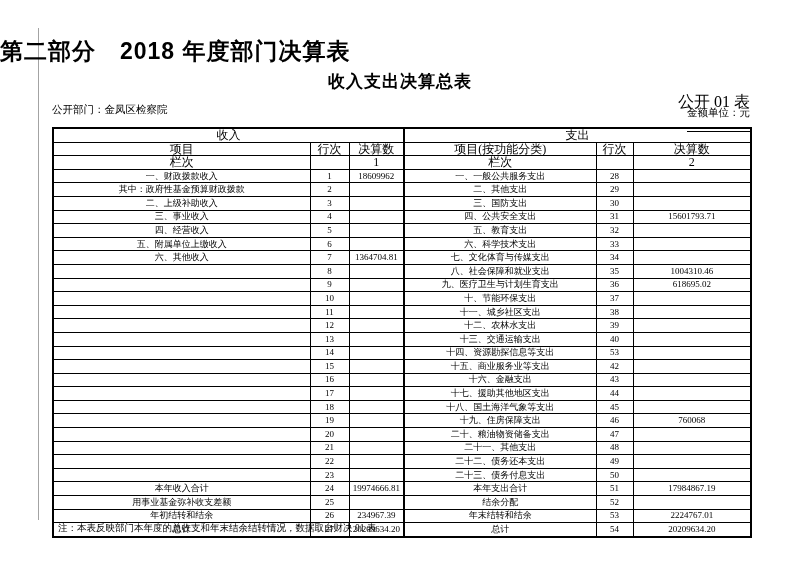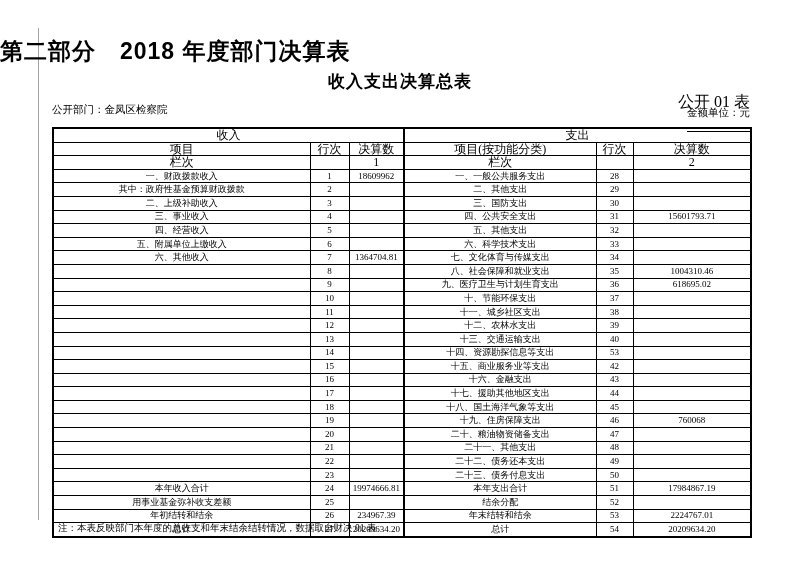--- a/index.html
+++ b/index.html
@@ -103,21 +103,21 @@
           <td class="c-num">4</td>
           <td class="c-val"></td>
           <td class="c-item bl2">四、公共安全支出</td>
           <td class="c-num">31</td>
           <td class="c-valr">15601793.71</td>
         </tr>
         <tr>
           <td class="c-item">四、经营收入</td>
           <td class="c-num">5</td>
           <td class="c-val"></td>
-          <td class="c-item bl2">五、其他支出</td>
+          <td class="c-item bl2">五、教育支出</td>
           <td class="c-num">32</td>
           <td class="c-valr"></td>
         </tr>
         <tr>
           <td class="c-item">五、附属单位上缴收入</td>
           <td class="c-num">6</td>
           <td class="c-val"></td>
           <td class="c-item bl2">六、科学技术支出</td>
           <td class="c-num">33</td>
           <td class="c-valr"></td>

